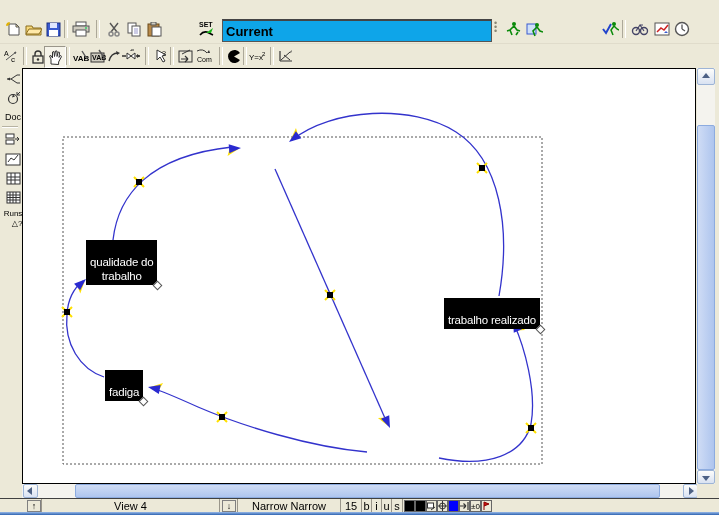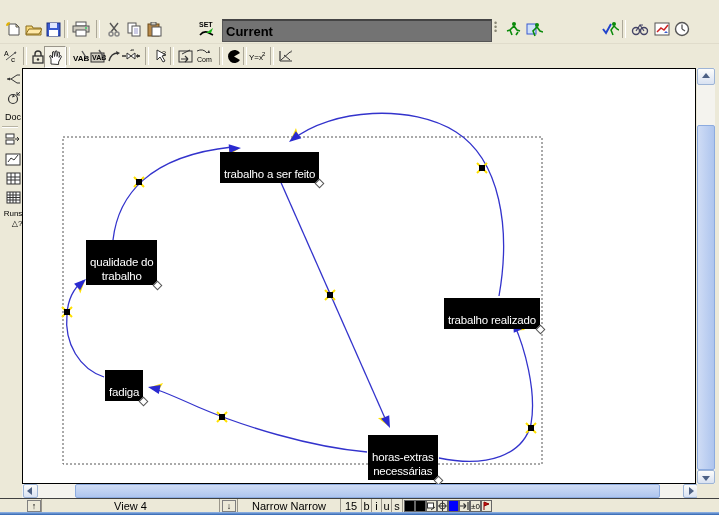--- a/index.html
+++ b/index.html
@@ -13,21 +13,21 @@
   .menu-item::first-letter{text-decoration:underline;}
 
   
   .toolbar1{position:absolute;left:0;top:17px;width:719px;height:26px;background:#ece9d8;
     border-bottom:1px solid #e0dccb;}
   .toolbar2{position:absolute;left:0;top:44px;width:719px;height:24px;background:#ece9d8;}
   .tbtn{position:absolute;top:2px;width:20px;height:20px;display:flex;align-items:center;justify-content:center;}
   .tbtn svg{display:block;}
   .tsep{position:absolute;top:3px;width:2px;height:18px;border-left:1px solid #aca899;border-right:1px solid #fff;}
   .pressed{border:1px solid;border-color:#9a968a #fff #fff #9a968a;background:#f6f4ea;}
-  .dataset-field{position:absolute;left:222px;top:2px;width:262px;height:18px;background:#737373;
+  .dataset-field{position:absolute;left:222px;top:2px;width:262px;height:18px;background:#0ea5e9;
     border:1px solid #555;border-top:2px solid #444;font-weight:bold;font-size:13px;
     padding:1px 3px;font-family:"Liberation Sans",sans-serif;}
   .dotsep{position:absolute;top:4px;width:3px;height:16px;color:#8a8775;font-size:9px;line-height:4px;letter-spacing:0;}
 
   
   .sidebar{position:absolute;left:0;top:68px;width:22px;height:430px;background:#ece9d8;}
   .side-item{position:absolute;left:1px;width:24px;height:18px;display:flex;align-items:center;justify-content:center;}
   .side-label{font-size:9px;}
   .side-sep{position:absolute;left:2px;width:16px;height:1px;background:#b7b3a2;border-bottom:1px solid #fff;}
 
@@ -394,36 +394,29 @@
           <polygon points="-3,1 -14,7 -11,-1" fill="#ffe000"></polygon>
           <polygon points="0,0 -12,4.5 -12,-4.5" fill="#2a2ad0"></polygon>
           </g>
         <g transform="translate(45,244)">
           <path d="M-5,-5 L5,5 M-5,5 L5,-5" stroke="#ffe000" stroke-width="2"></path>
           <rect x="-3" y="-3" width="6" height="6" fill="#000"></rect>
           </g>
       </g>
     </svg>
 
-    <div class="node" style="left:197px;top:83px">
-      <span>trabalho a ser feito</span>
-      <span class="diamond"></span></div>
     <div class="node" style="left:421px;top:229px">
       <span>trabalho realizado</span>
       <span class="diamond"></span></div>
     <div class="node" style="left:63px;top:171px">
       <span>qualidade do
 trabalho</span>
       <span class="diamond"></span></div>
     <div class="node" style="left:82px;top:301px">
       <span>fadiga</span>
-      <span class="diamond"></span></div>
-    <div class="node" style="left:345px;top:366px">
-      <span>horas-extras
-necessárias</span>
       <span class="diamond"></span></div>
   </div>
 
   <div class="vscroll">
     <div class="sbtn" style="left:0;top:0;width:18px;height:17px">
         <div class="chev up"></div>
       </div>
     <div class="sthumb" style="left:0;top:57px;width:18px;height:345px"></div>
     <div class="sbtn" style="left:0;top:402px;width:18px;height:14px">
         <div class="chev down"></div>

